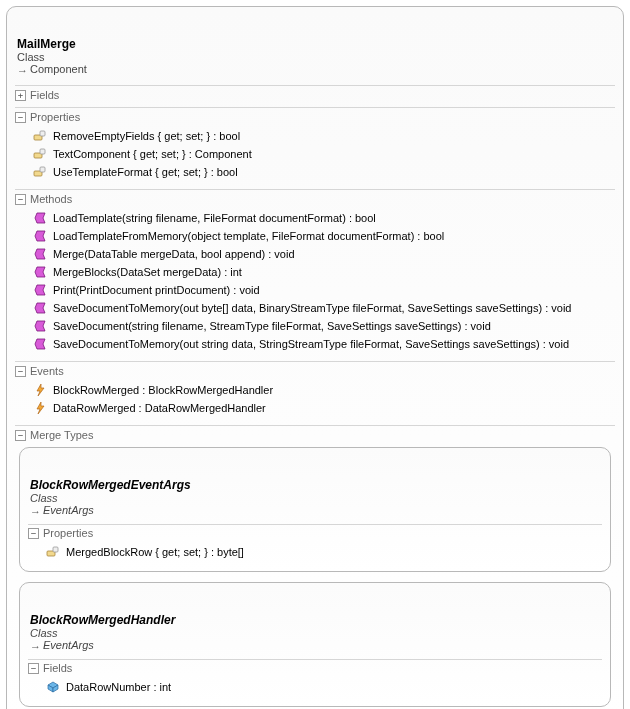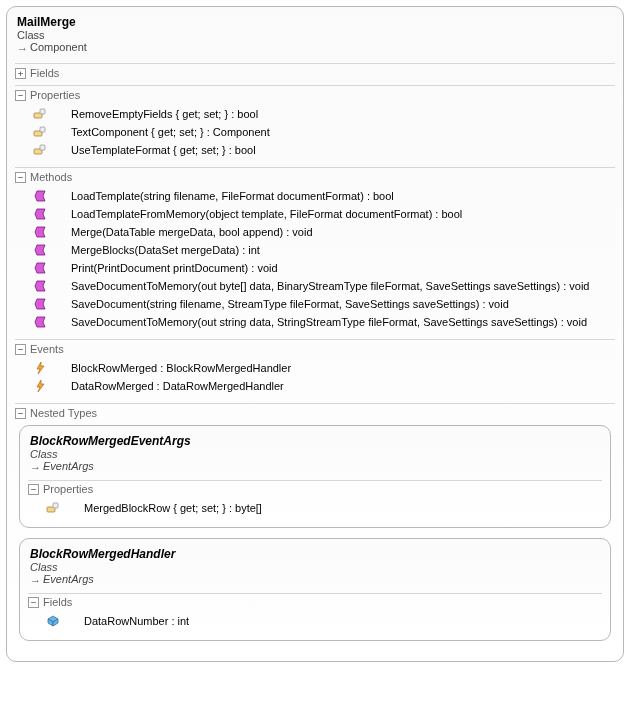--- a/index.html
+++ b/index.html
@@ -16,20 +16,21 @@
     border-radius: 10px;
     background: linear-gradient(#fafafa, #ffffff);
     padding: 6px 8px 8px 8px;
   }
   .header {
     padding: 2px 0 6px 2px;
   }
   .header .title {
     font-weight: bold;
     font-size: 12px;
+    margin-top: 22px;
   }
   .header .subtitle {
     font-size: 11px;
     color: #444;
   }
   .header .base {
     font-size: 11px;
     color: #444;
   }
   .arrow-glyph {
@@ -64,21 +65,21 @@
   }
   .section-label {
     color: #666;
   }
   .items {
     padding: 2px 0 4px 18px;
   }
   .item {
     display: flex;
     align-items: center;
-    gap: 24px;
+    gap: 6px;
     padding: 1px 0;
     line-height: 16px;
   }
   .item .txt {
     white-space: nowrap;
   }
   .icon {
     width: 14px; height: 14px;
     flex-shrink: 0;
     display: inline-block;
@@ -252,21 +253,21 @@
             </svg>
   </span>
           <span class="txt">DataRowMerged : DataRowMergedHandler</span>
         </div>
       </div>
   </div>
 
   <div class="section">
     <div class="section-head">
       <span class="toggle">−</span>
-      <span class="section-label">Nested Types</span>
+      <span class="section-label">Merge Types</span>
     </div>
     <div class="nested-wrap" id="nested-list">
         <div class="nested-panel">
     <div class="header">
       <div class="title">BlockRowMergedEventArgs</div>
       <div class="subtitle">Class</div>
       <div class="base"><span class="arrow-glyph">→</span><span class="basev">EventArgs</span></div>
     </div>
     <div class="section">
       <div class="section-head">

